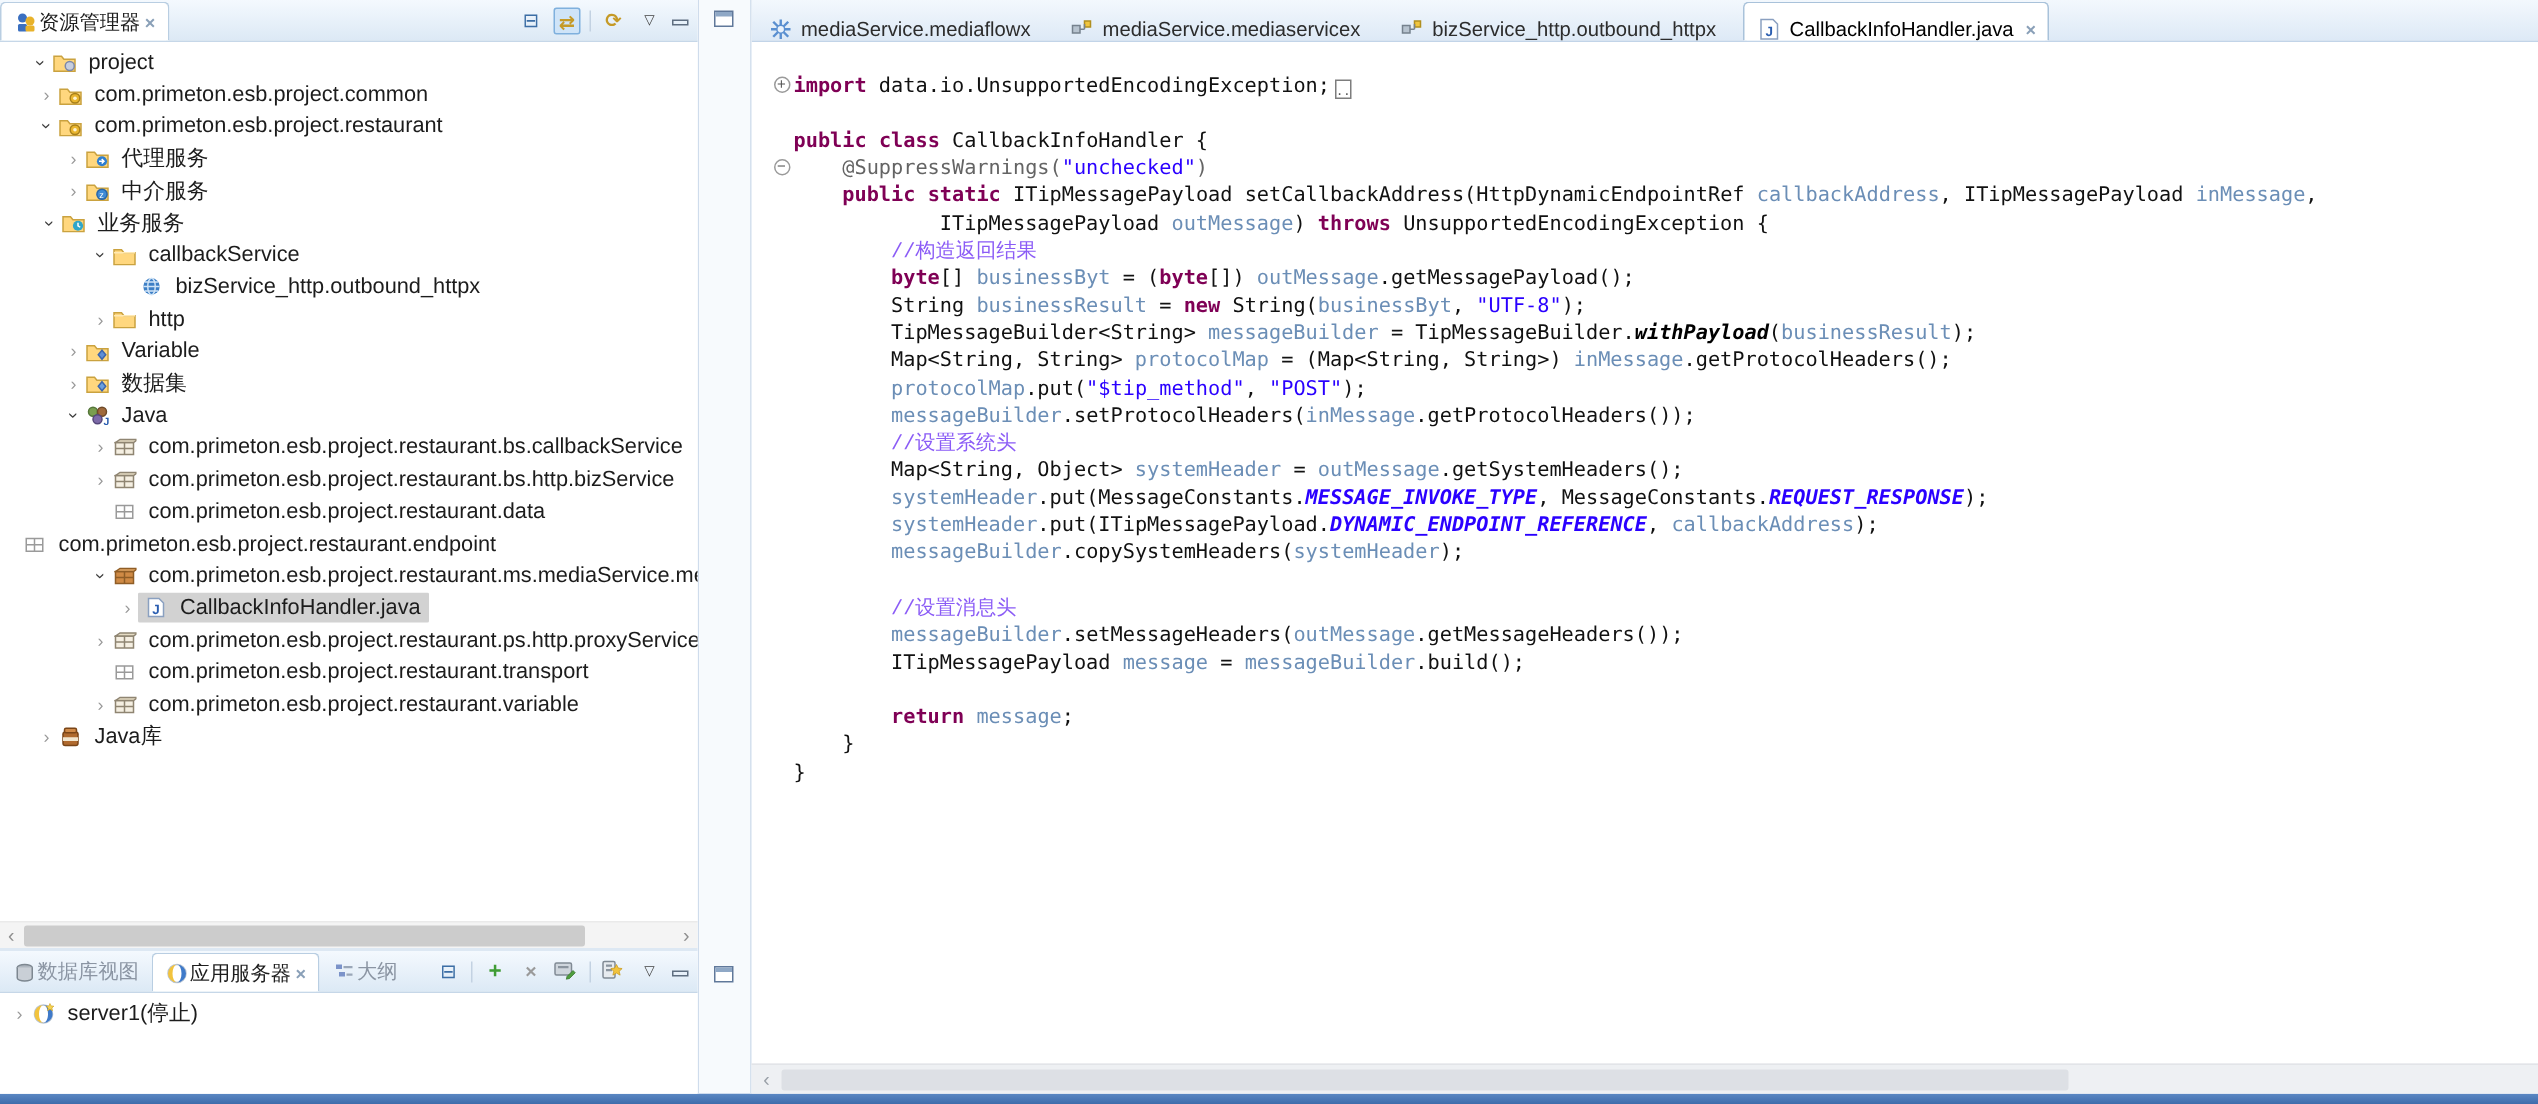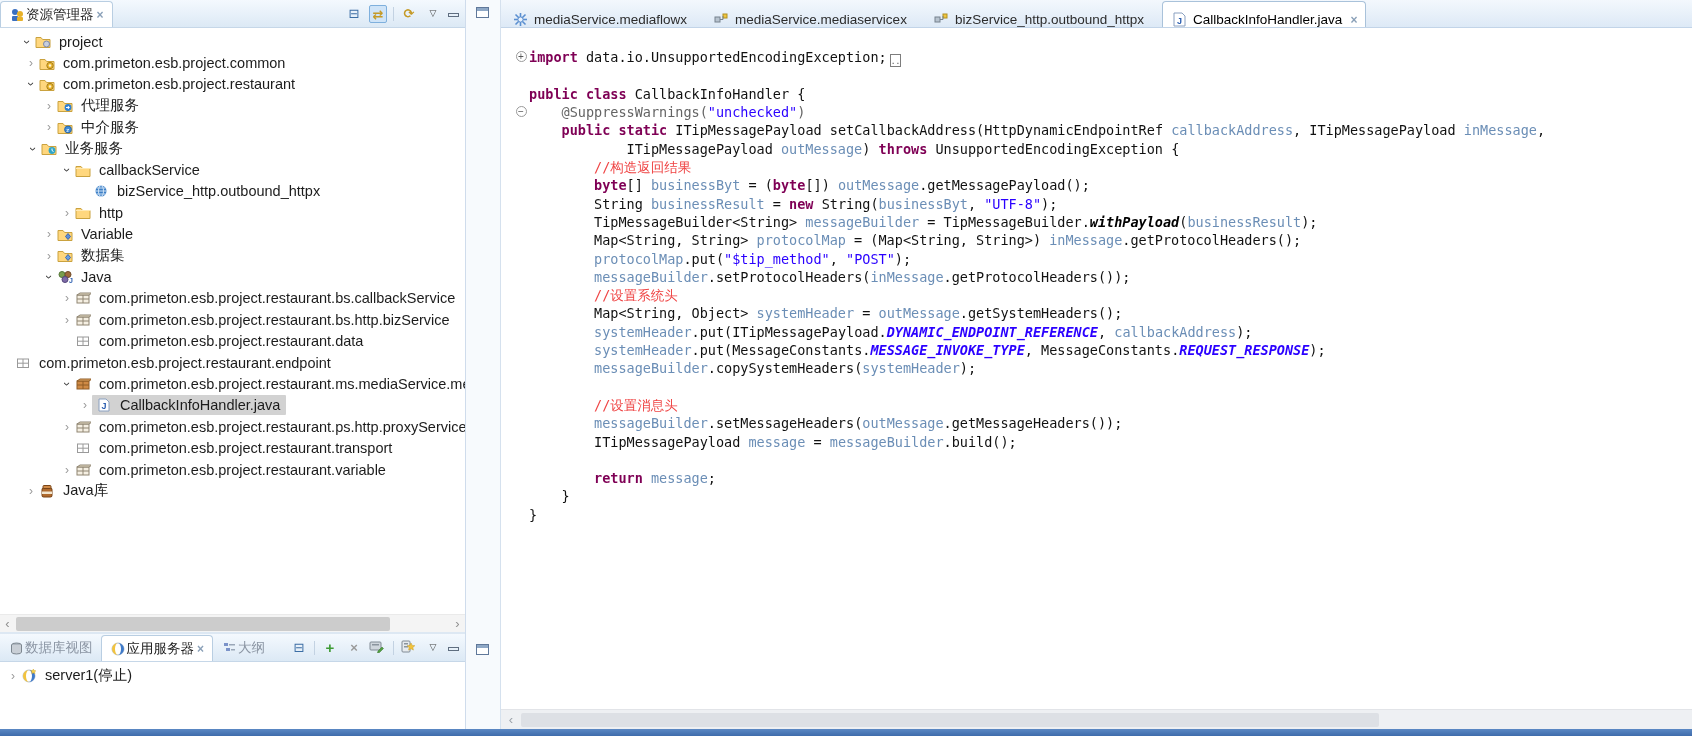--- a/index.html
+++ b/index.html
@@ -65,21 +65,21 @@
   .ann { width:12px; flex:none; }
   .range { width:9px; height:17px; margin-left:1px;
     background:repeating-linear-gradient(135deg,#d9e9fb 0 2px,#68a0d8 2px 4px); }
   .foldc { width:16px; flex:none; display:flex; justify-content:center; }
   .fm { width:11px; height:11px; margin-top:3px; border:1px solid #9a9a9a; border-radius:50%; background:#fff;
     font-size:10px; line-height:9px; text-align:center; color:#555; font-family:"Liberation Sans",sans-serif; }
   .ctext { flex:1; white-space:pre; color:#111; }
   .ctext.hl { background:#ddebf9; }
   .seg-k { color:#7f0055; font-weight:bold; }
   .seg-s { color:#2a00ff; }
-  .seg-c { color:#ef4444; }
+  .seg-c { color:#8b5cf6;font-family:Liberation Mono, monospace; }
   .seg-v { color:#6b8eb6; }
   .seg-sf { color:#2a00ff; font-weight:bold; font-style:italic; }
   .seg-sm { font-style:italic; font-weight:bold; color:#000; }
   .seg-a { color:#646464; }
   .seg-t { color:#111; }
   .seg-fb { display:inline-block; width:11px; height:13px; border:1px solid #7d7d7d; margin-left:3px;
     font-size:8px; line-height:14px; text-align:center; color:#555; vertical-align:-2px; background:#fff; }
 
   .editor-hscroll { height:20px; flex:none; background:#eef0f3; position:relative; border-top:1px solid #e2e4e8; }
   .ehs-arrow { position:absolute; left:2px; top:1px; width:16px; height:18px; color:#9aa0a8; font-size:13px; text-align:center; line-height:17px; }
@@ -616,26 +616,26 @@
           <span class="ctext"><span class="seg-t">        </span><span class="seg-c">//设置系统头</span></span>
         </div>
         <div class="cline">
           <span class="ann"></span>
           <span class="foldc"></span>
           <span class="ctext"><span class="seg-t">        Map&lt;String, Object&gt; </span><span class="seg-v">systemHeader</span><span class="seg-t"> = </span><span class="seg-v">outMessage</span><span class="seg-t">.getSystemHeaders();</span></span>
         </div>
         <div class="cline">
           <span class="ann"></span>
           <span class="foldc"></span>
+          <span class="ctext"><span class="seg-t">        </span><span class="seg-v">systemHeader</span><span class="seg-t">.put(MessageConstants.</span><span class="seg-sf">MESSAGE_INVOKE_TYPE</span><span class="seg-t">, MessageConstants.</span><span class="seg-sf">REQUEST_RESPONSE</span><span class="seg-t">);</span></span>
+        </div>
+        <div class="cline">
+          <span class="ann"></span>
+          <span class="foldc"></span>
           <span class="ctext"><span class="seg-t">        </span><span class="seg-v">systemHeader</span><span class="seg-t">.put(ITipMessagePayload.</span><span class="seg-sf">DYNAMIC_ENDPOINT_REFERENCE</span><span class="seg-t">, </span><span class="seg-v">callbackAddress</span><span class="seg-t">);</span></span>
-        </div>
-        <div class="cline">
-          <span class="ann"></span>
-          <span class="foldc"></span>
-          <span class="ctext"><span class="seg-t">        </span><span class="seg-v">systemHeader</span><span class="seg-t">.put(MessageConstants.</span><span class="seg-sf">MESSAGE_INVOKE_TYPE</span><span class="seg-t">, MessageConstants.</span><span class="seg-sf">REQUEST_RESPONSE</span><span class="seg-t">);</span></span>
         </div>
         <div class="cline">
           <span class="ann"></span>
           <span class="foldc"></span>
           <span class="ctext"><span class="seg-t">        </span><span class="seg-v">messageBuilder</span><span class="seg-t">.copySystemHeaders(</span><span class="seg-v">systemHeader</span><span class="seg-t">);</span></span>
         </div>
         <div class="cline">
           <span class="ann"></span>
           <span class="foldc"></span>
           <span class="ctext"></span>

